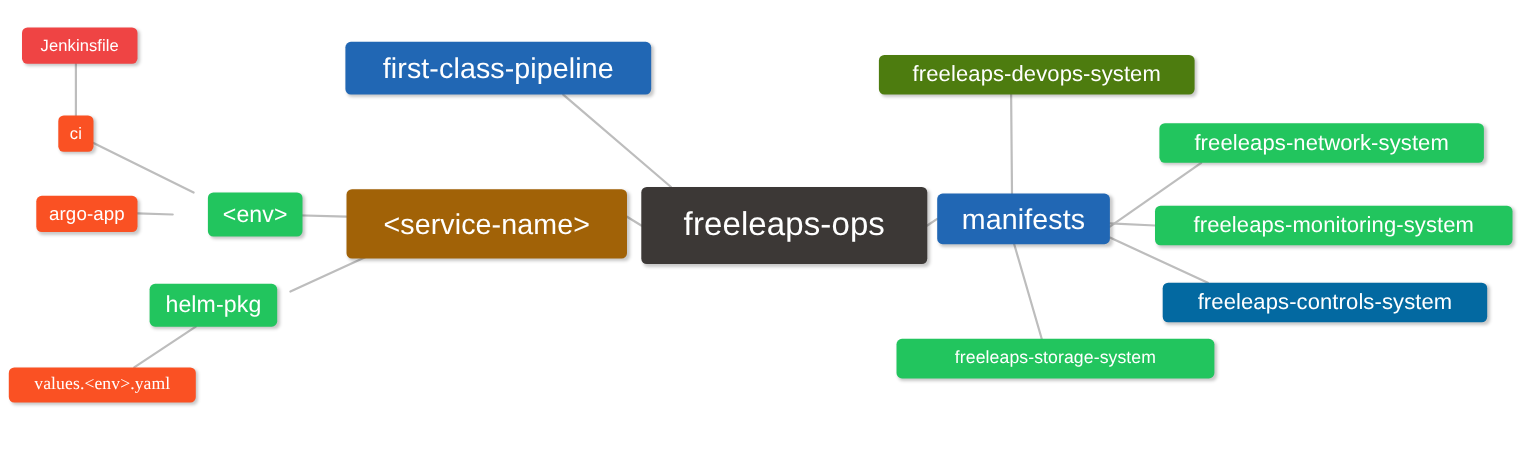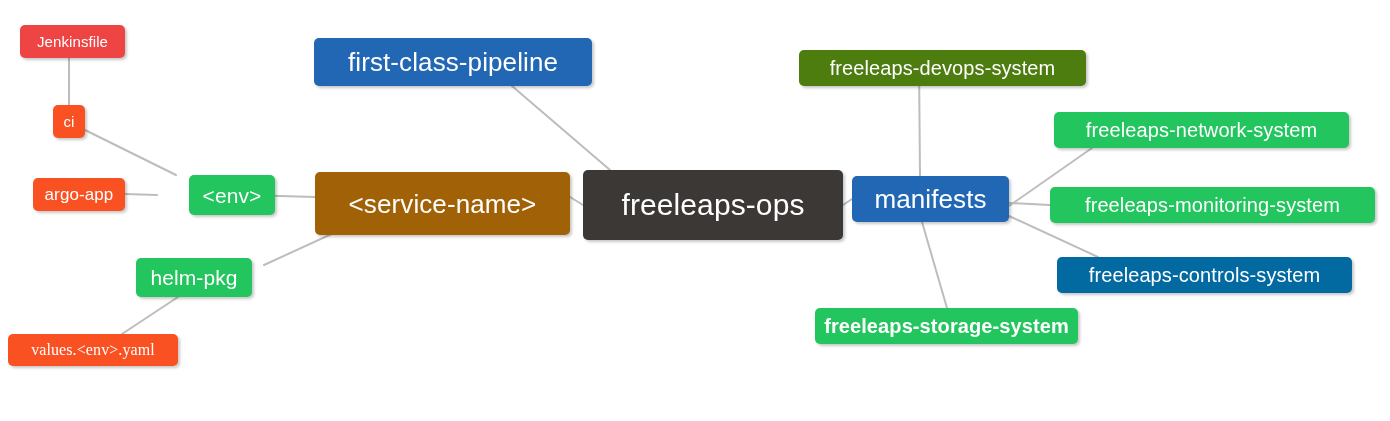--- a/index.html
+++ b/index.html
@@ -103,17 +103,17 @@
       </div>
       <div class="node" style="left: 1054px; top: 112px; width: 295px; height: 36px; background: rgb(34, 197, 94); font-size: 20px;">
         <span class="node-label">freeleaps-network-system</span>
       </div>
       <div class="node" style="left: 1050px; top: 187px; width: 325px; height: 36px; background: rgb(34, 197, 94); font-size: 20px;">
         <span class="node-label">freeleaps-monitoring-system</span>
       </div>
       <div class="node" style="left: 1057px; top: 257px; width: 295px; height: 36px; background: #0369a1; font-size: 20px;">
         <span class="node-label">freeleaps-controls-system</span>
       </div>
-      <div class="node" style="left: 815px; top: 308px; width: 263px; height: 36px; background: rgb(34, 197, 94); font-size: 20px; font-weight: bold;">
+      <div class="node" style="left: 815px; top: 308px; width: 289px; height: 36px; background: rgb(34, 197, 94); font-size: 16px;">
         <span class="node-label">freeleaps-storage-system</span>
       </div>
     </div>
 </div>
 
 </body></html>

